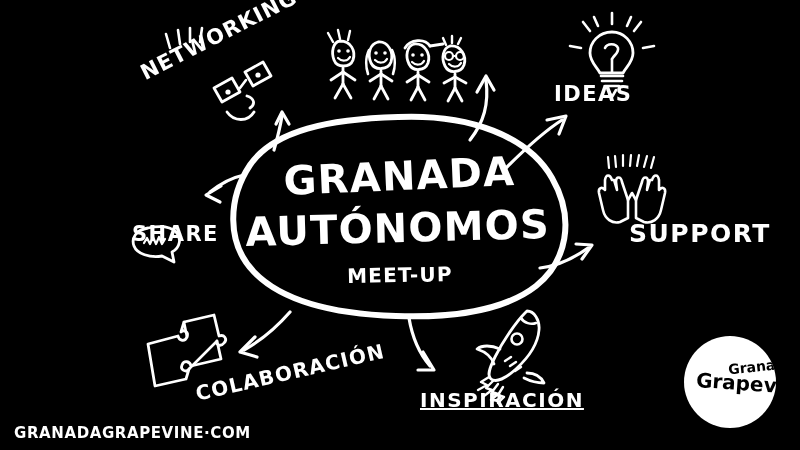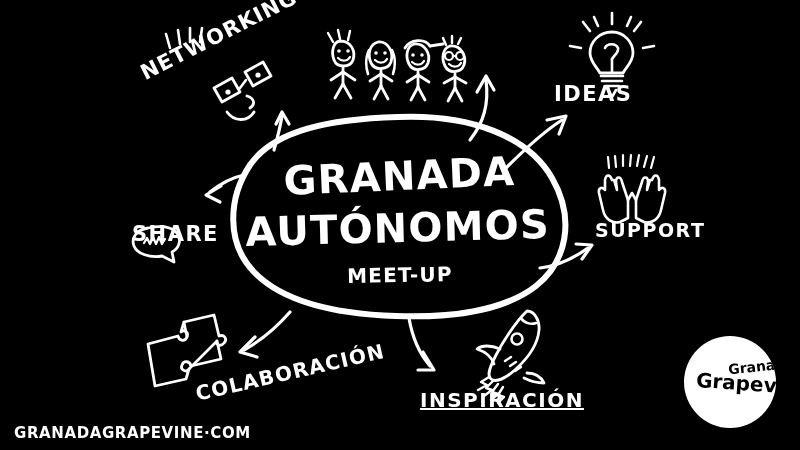--- a/index.html
+++ b/index.html
@@ -268,21 +268,21 @@
       <path class="stroke" stroke-width="2.6" d="M217 341 L 189 369"></path>
     </g>
 
   </svg>
 
   <div class="overlay-label" style="left:142px; top:62px; font-size:21px; letter-spacing:1px; transform:rotate(-27deg); transform-origin:left center;">NETWORKING</div>
 
 
   <div class="overlay-label" style="left:554px; top:82px; font-size:21px; letter-spacing:1.5px;">IDEAS</div>
 
-  <div class="overlay-label" style="left:595px; top:219px; font-size:19px; letter-spacing:1.5px;">SUPPORT</div>
+  <div class="overlay-label" style="left:629px; top:219px; font-size:25px; letter-spacing:1.5px;">SUPPORT</div>
 
   <div class="overlay-label" style="left:420px; top:388px; font-size:20px; letter-spacing:1.5px;text-decoration:underline;">INSPIRACIÓN</div>
 
   <div class="overlay-label" style="left:196px; top:382px; font-size:20px; letter-spacing:1.2px; transform:rotate(-13deg); transform-origin:left center;">COLABORACIÓN</div>
 
   <div class="overlay-label" style="left:132px; top:196px; font-size:21px; letter-spacing:1.5px;margin-top:26px;">SHARE</div>
 
   <div class="overlay-label" style="left:14px; top:424px; font-size:15px; letter-spacing:0.6px;">GRANADAGRAPEVINE·COM</div>
 
   <div style="position:absolute; left:684px; top:336px; width:92px; height:92px; border-radius:50%; background:#ffffff; overflow:hidden;">

